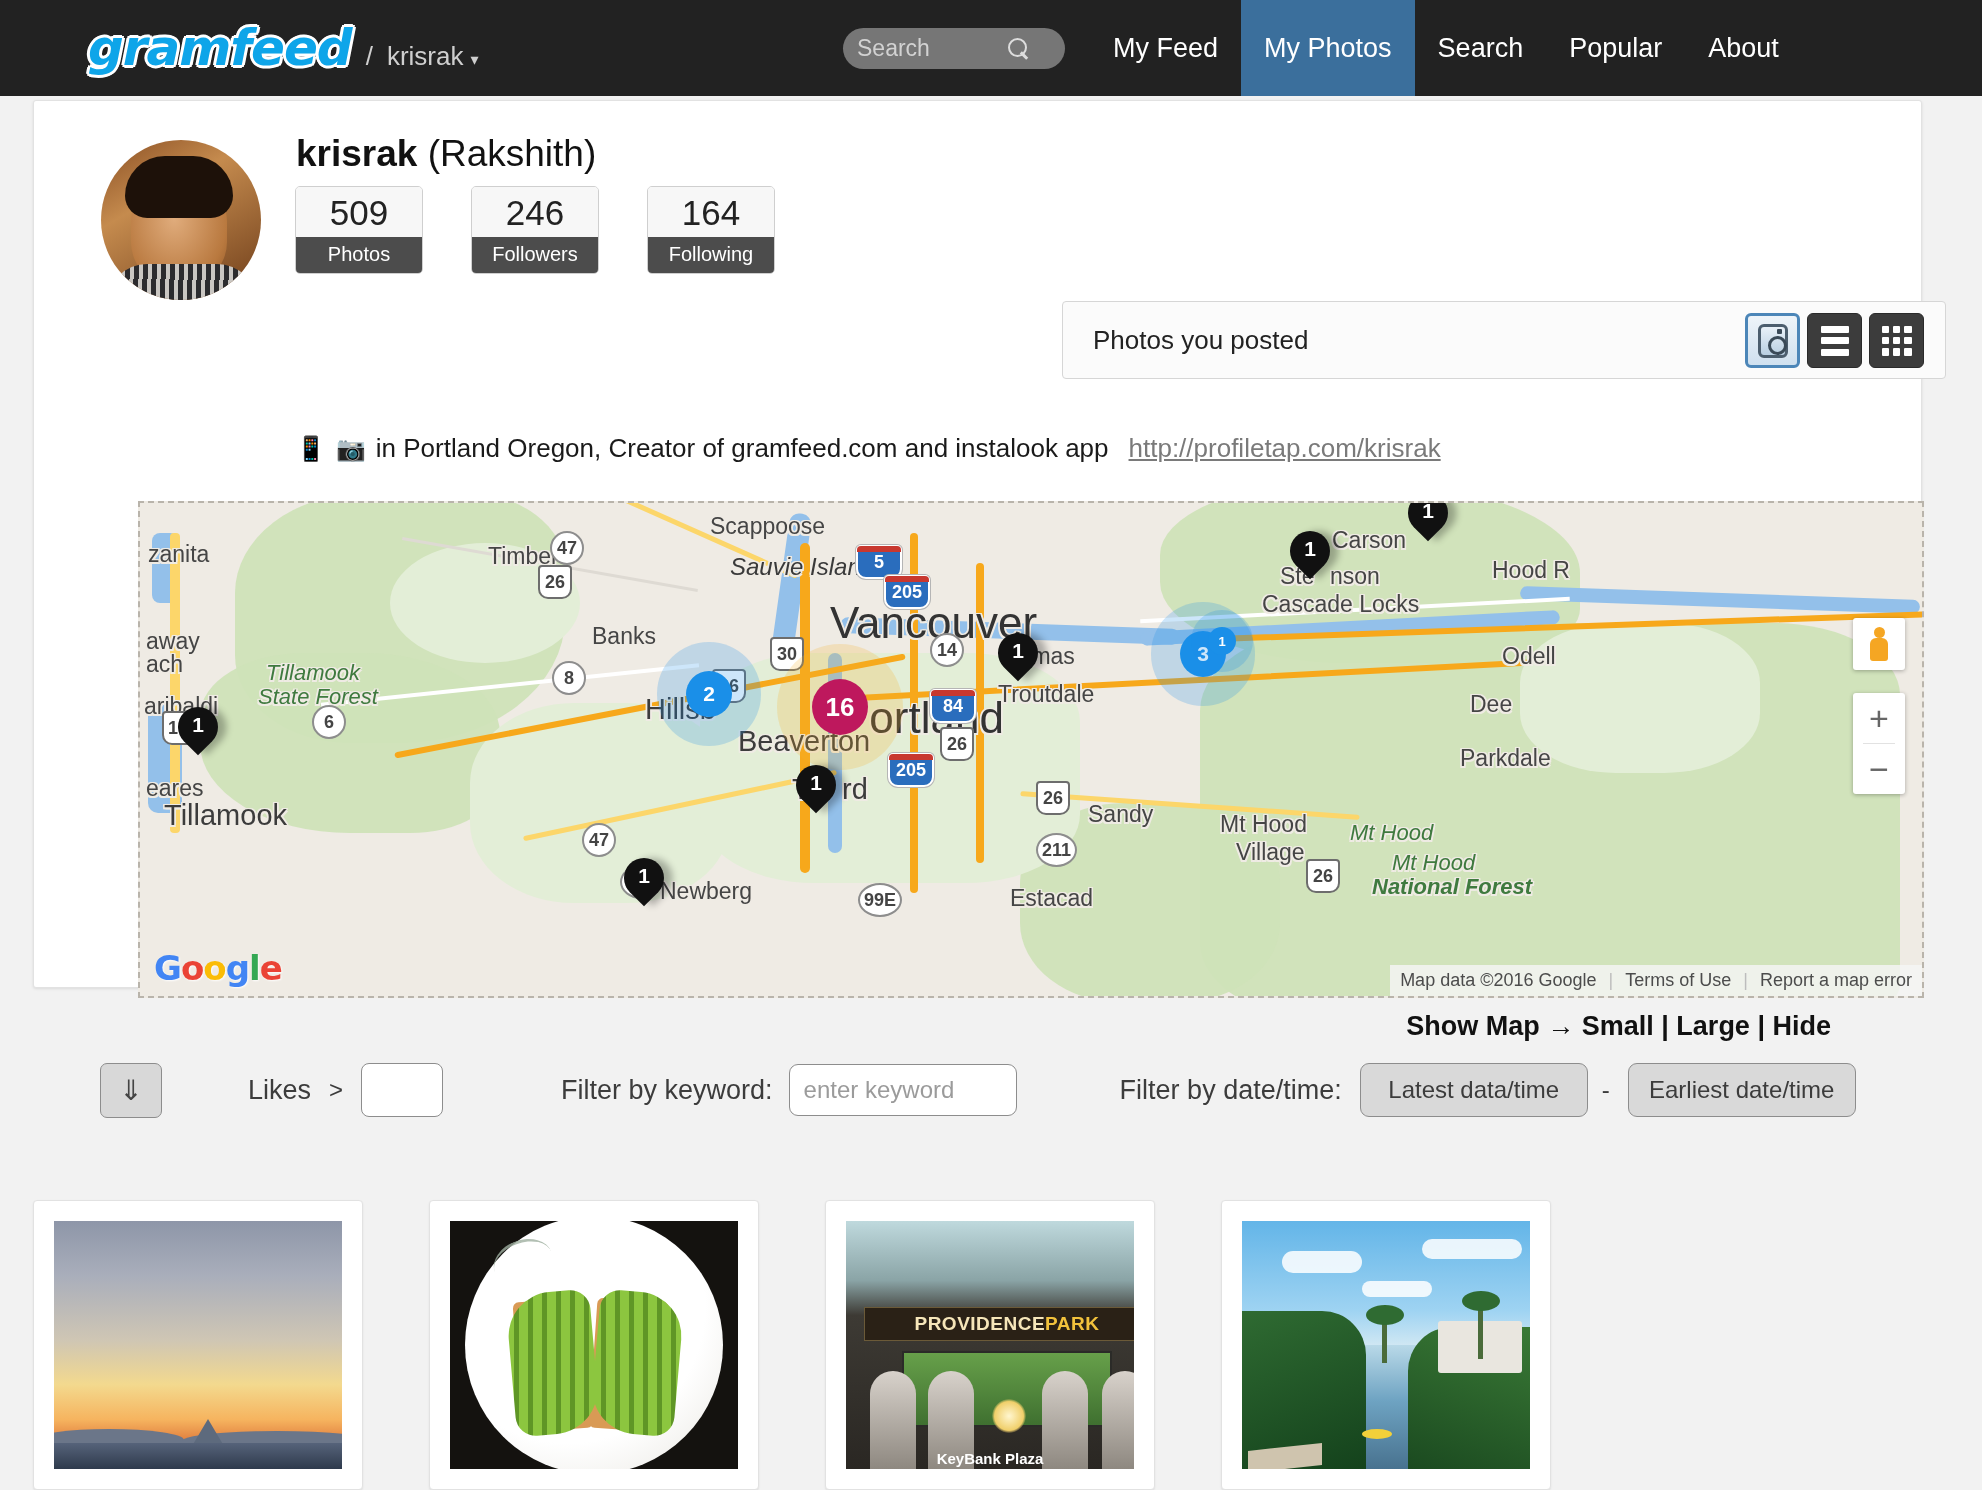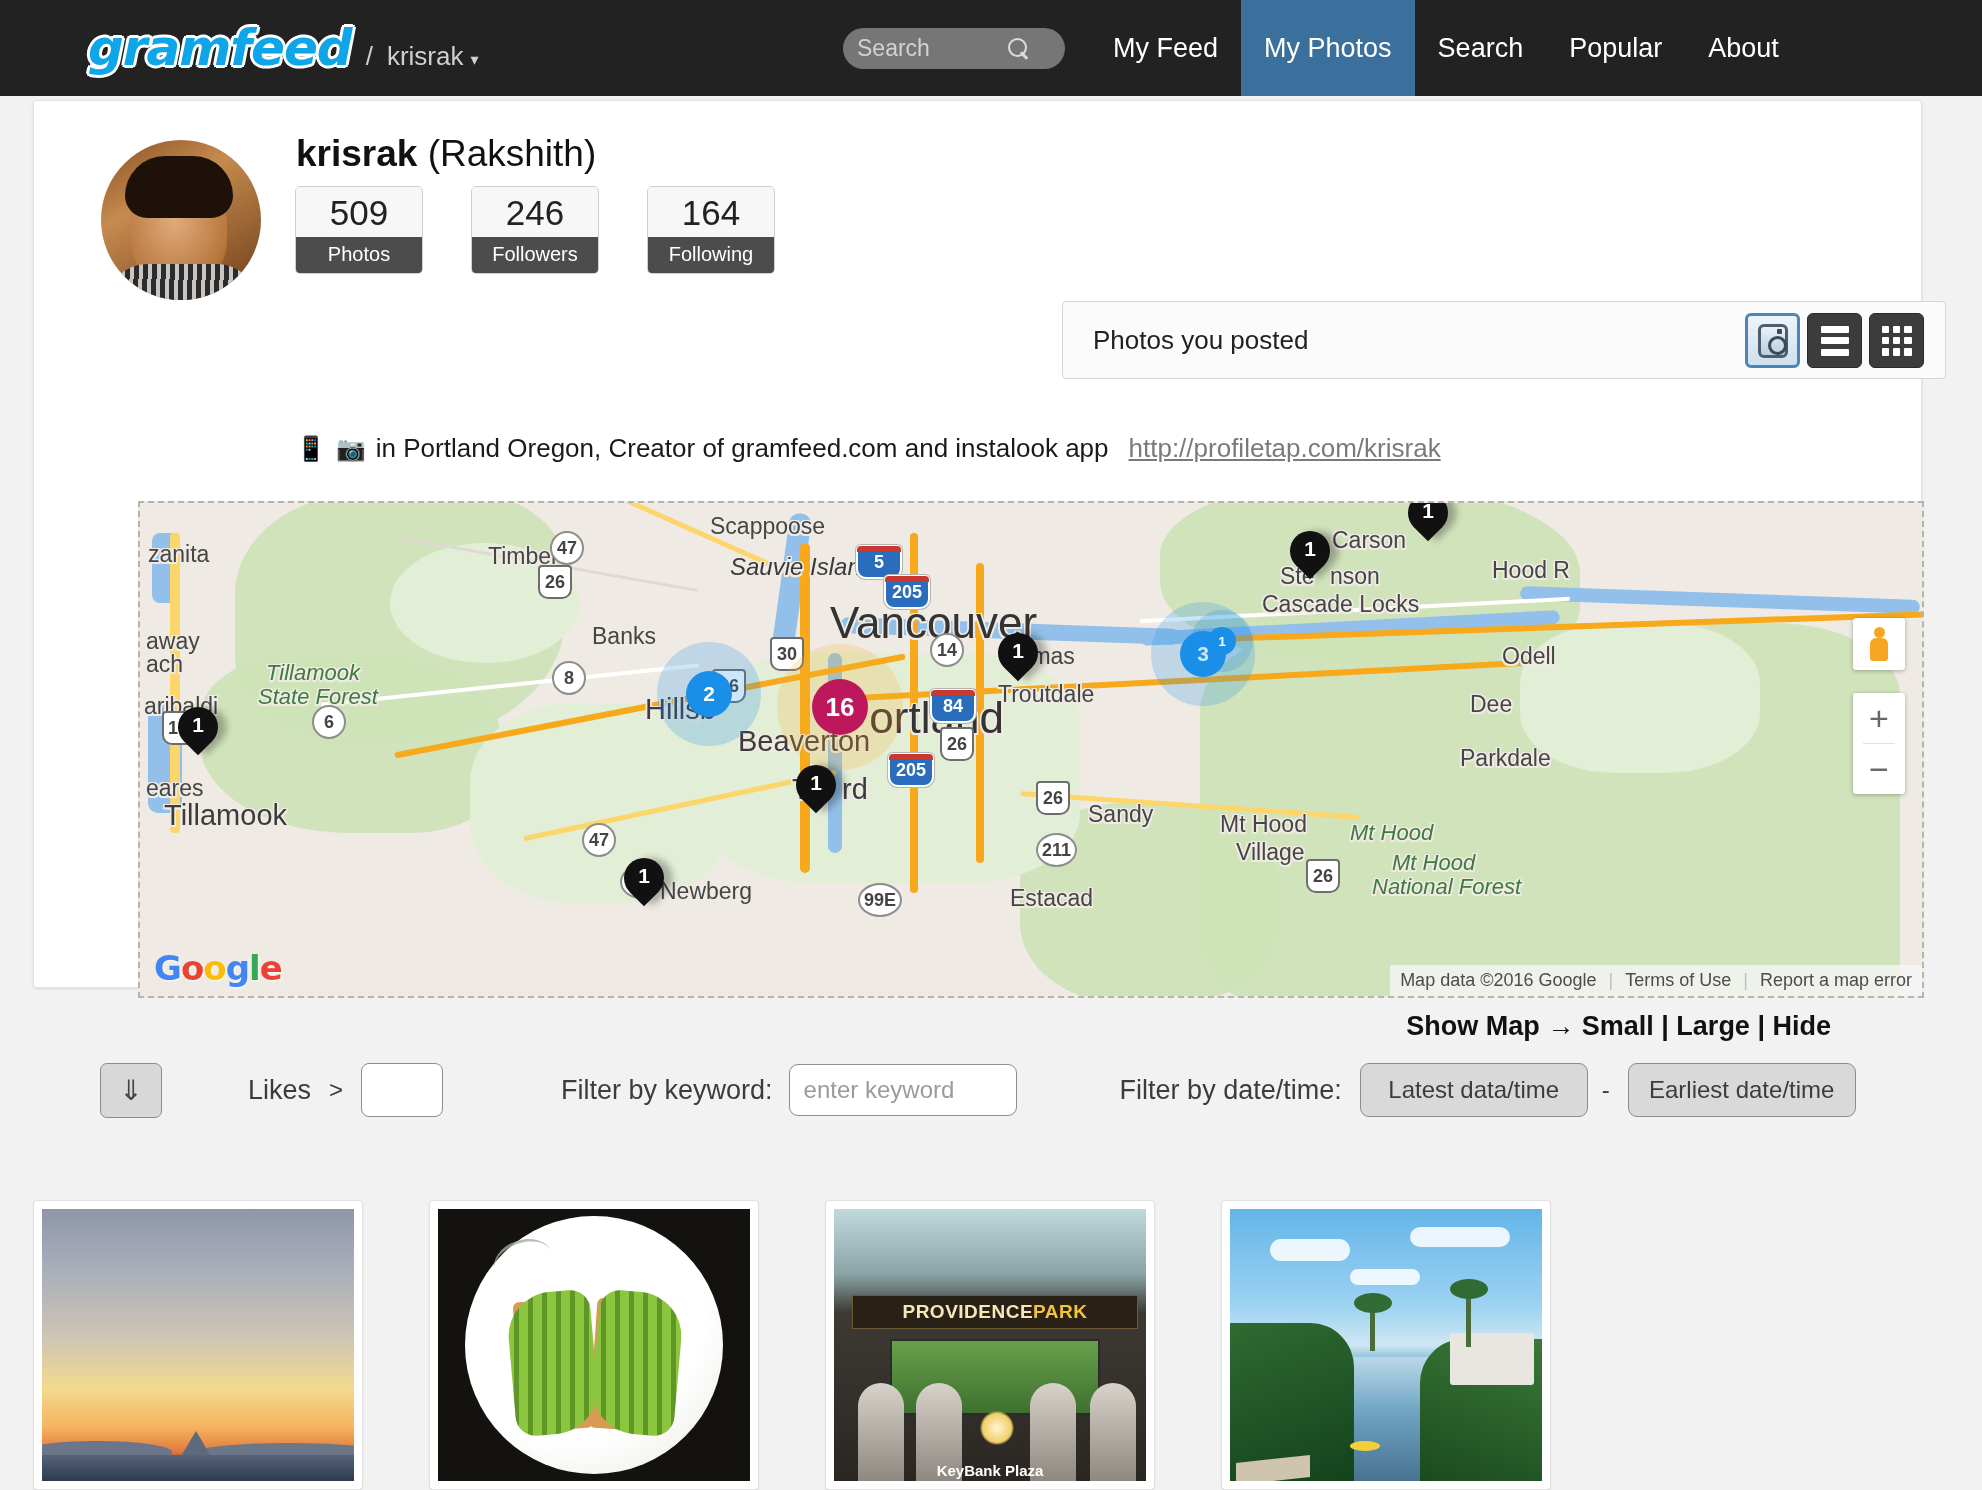--- a/index.html
+++ b/index.html
@@ -334,21 +334,21 @@
 
   
   .grid {
     position: absolute; left: 33px; top: 1200px;
     width: 1916px; display: flex; gap: 66px;
   }
   .thumb {
     width: 330px; height: 290px;
     background: #fff;
     border: 1px solid #e2e2e2; border-radius: 4px;
-    padding: 8px;
+    padding: 20px;
     box-shadow: 0 1px 2px rgba(0,0,0,.08);
     overflow: hidden;
   }
   .thumb .img { width: 100%; height: 100%; overflow: hidden; position: relative; }
 
   
   .ph1 { background: linear-gradient(180deg,#8e96a8 0%,#a9aebb 22%,#cfc6b4 48%,#f3d98e 66%,#f6b45f 80%,#e07c3d 89%,#3c4a5e 95%,#2c3848 100%); }
   .ph1 .peak {
     position:absolute; bottom: 6px; left: 128px;
     width:0;height:0;border-left:26px solid transparent;border-right:26px solid transparent;
@@ -609,21 +609,21 @@
         <div class="mlabel " style="left: 1190px; top: 60px;">nson</div>
         <div class="mlabel " style="left: 1122px; top: 88px;">Cascade Locks</div>
         <div class="mlabel " style="left: 1352px; top: 54px;">Hood R</div>
         <div class="mlabel " style="left: 1362px; top: 140px;">Odell</div>
         <div class="mlabel " style="left: 1330px; top: 188px;">Dee</div>
         <div class="mlabel " style="left: 1320px; top: 242px;">Parkdale</div>
         <div class="mlabel " style="left: 1080px; top: 308px;">Mt Hood</div>
         <div class="mlabel " style="left: 1096px; top: 336px;">Village</div>
         <div class="mlabel park" style="left: 1210px; top: 318px;">Mt Hood</div>
         <div class="mlabel park" style="left: 1252px; top: 348px;">Mt Hood</div>
-        <div class="mlabel park" style="left: 1232px; top: 372px;">National Forest</div>
+        <div class="mlabel park" style="left: 1232px; top: 372px; font-weight: bold;">National Forest</div>
         <div class="mlabel park" style="left: 126px; top: 158px;">Tillamook</div>
         <div class="mlabel park" style="left: 118px; top: 182px;">State Forest</div>
       </div>
     <div id="map-shields">
         <div class="shield " style="left: 410px; top: 28px;">47</div>
         <div class="shield us" style="left: 398px; top: 62px;">26</div>
         <div class="shield " style="left: 412px; top: 158px;">8</div>
         <div class="shield " style="left: 172px; top: 202px;">6</div>
         <div class="shield us" style="left: 22px; top: 208px;">101</div>
         <div class="shield " style="left: 442px; top: 320px;">47</div>

